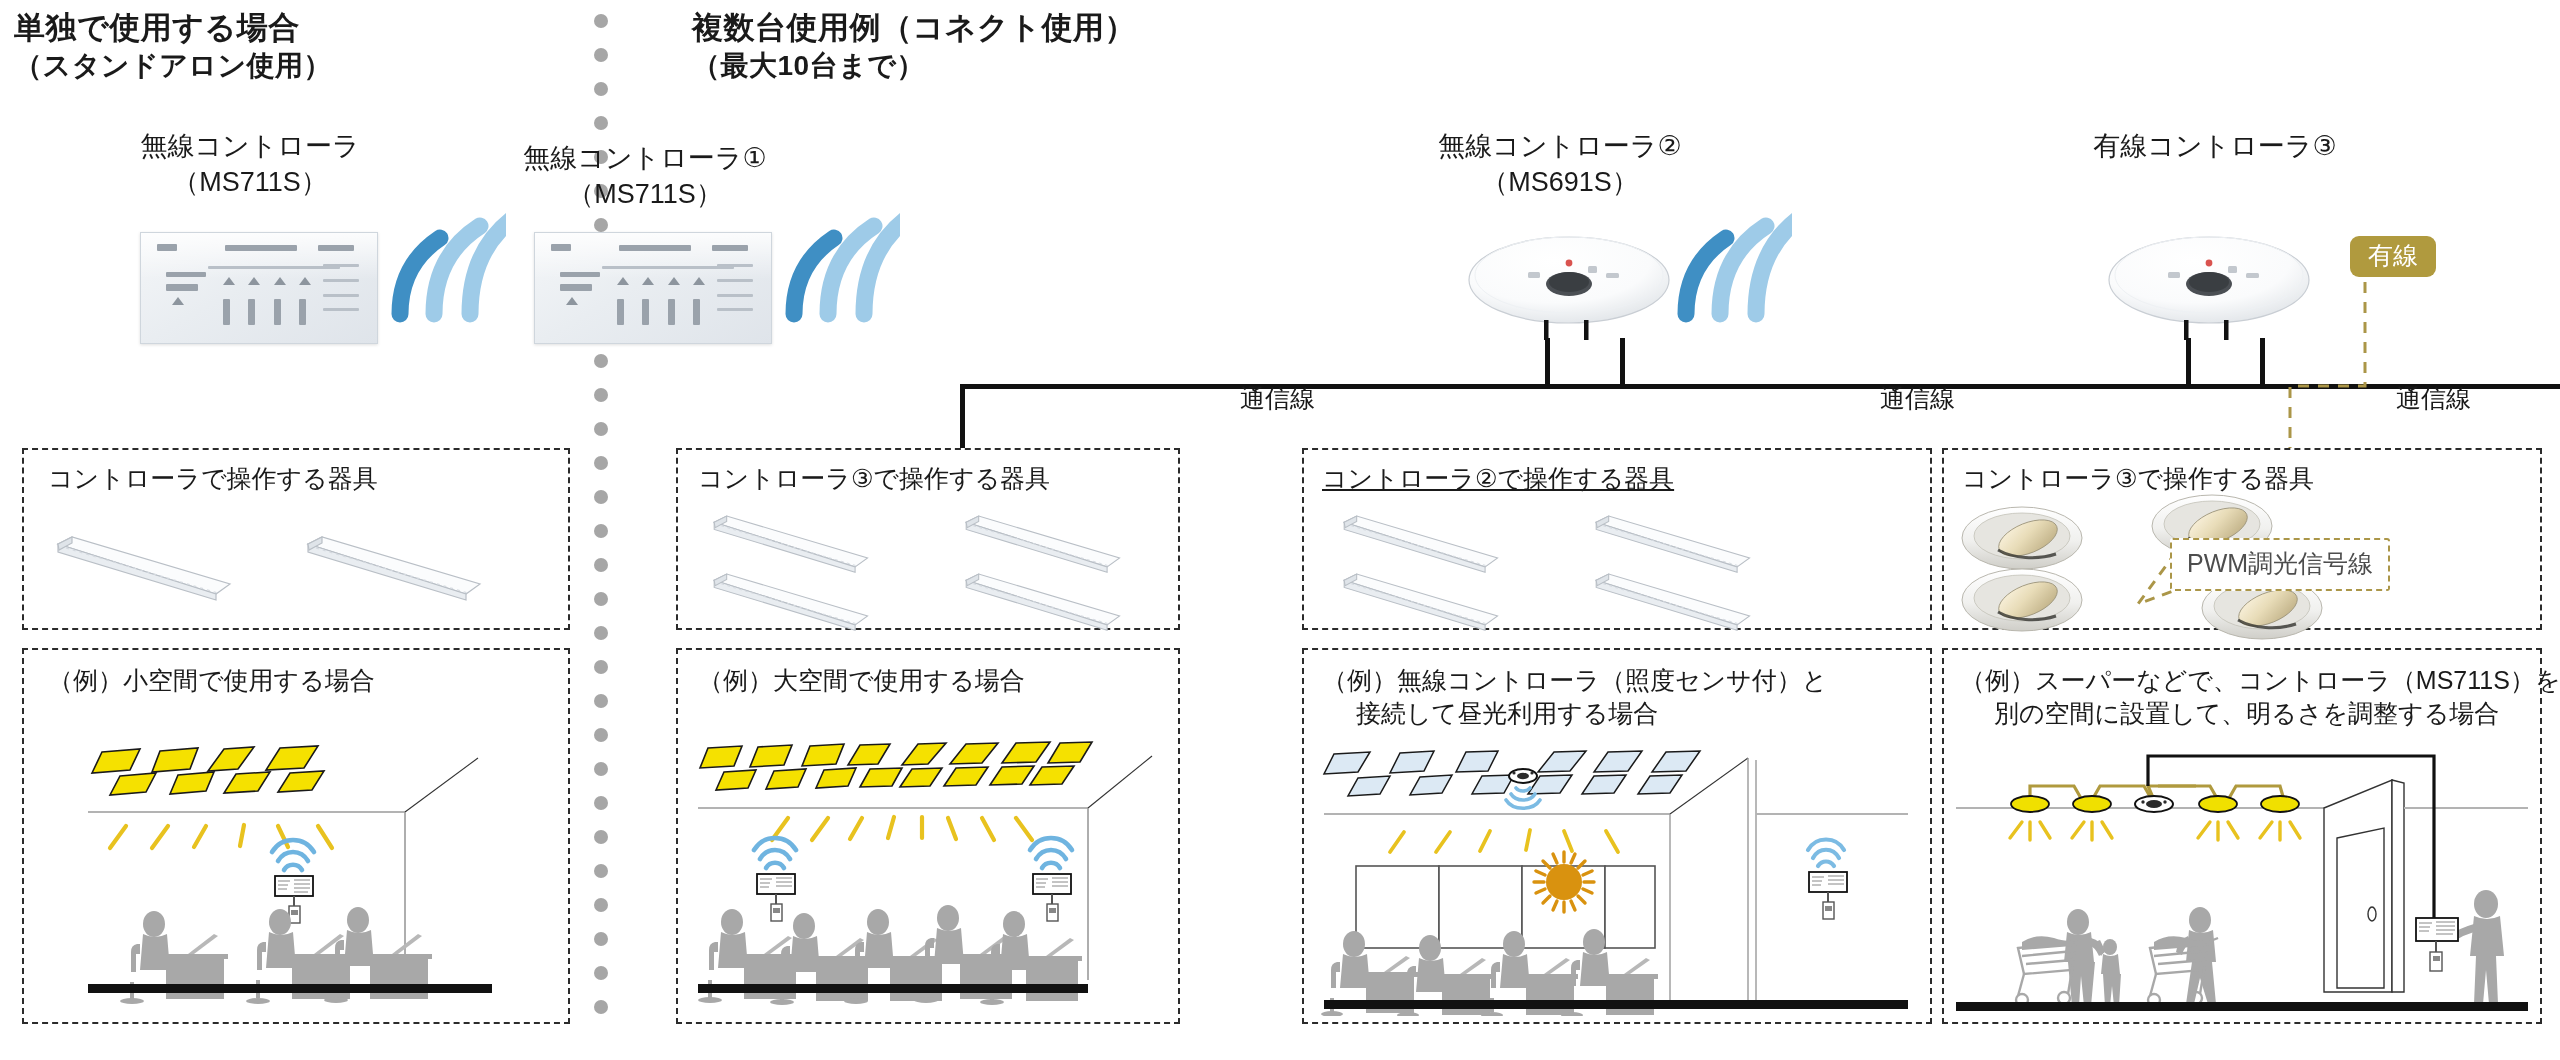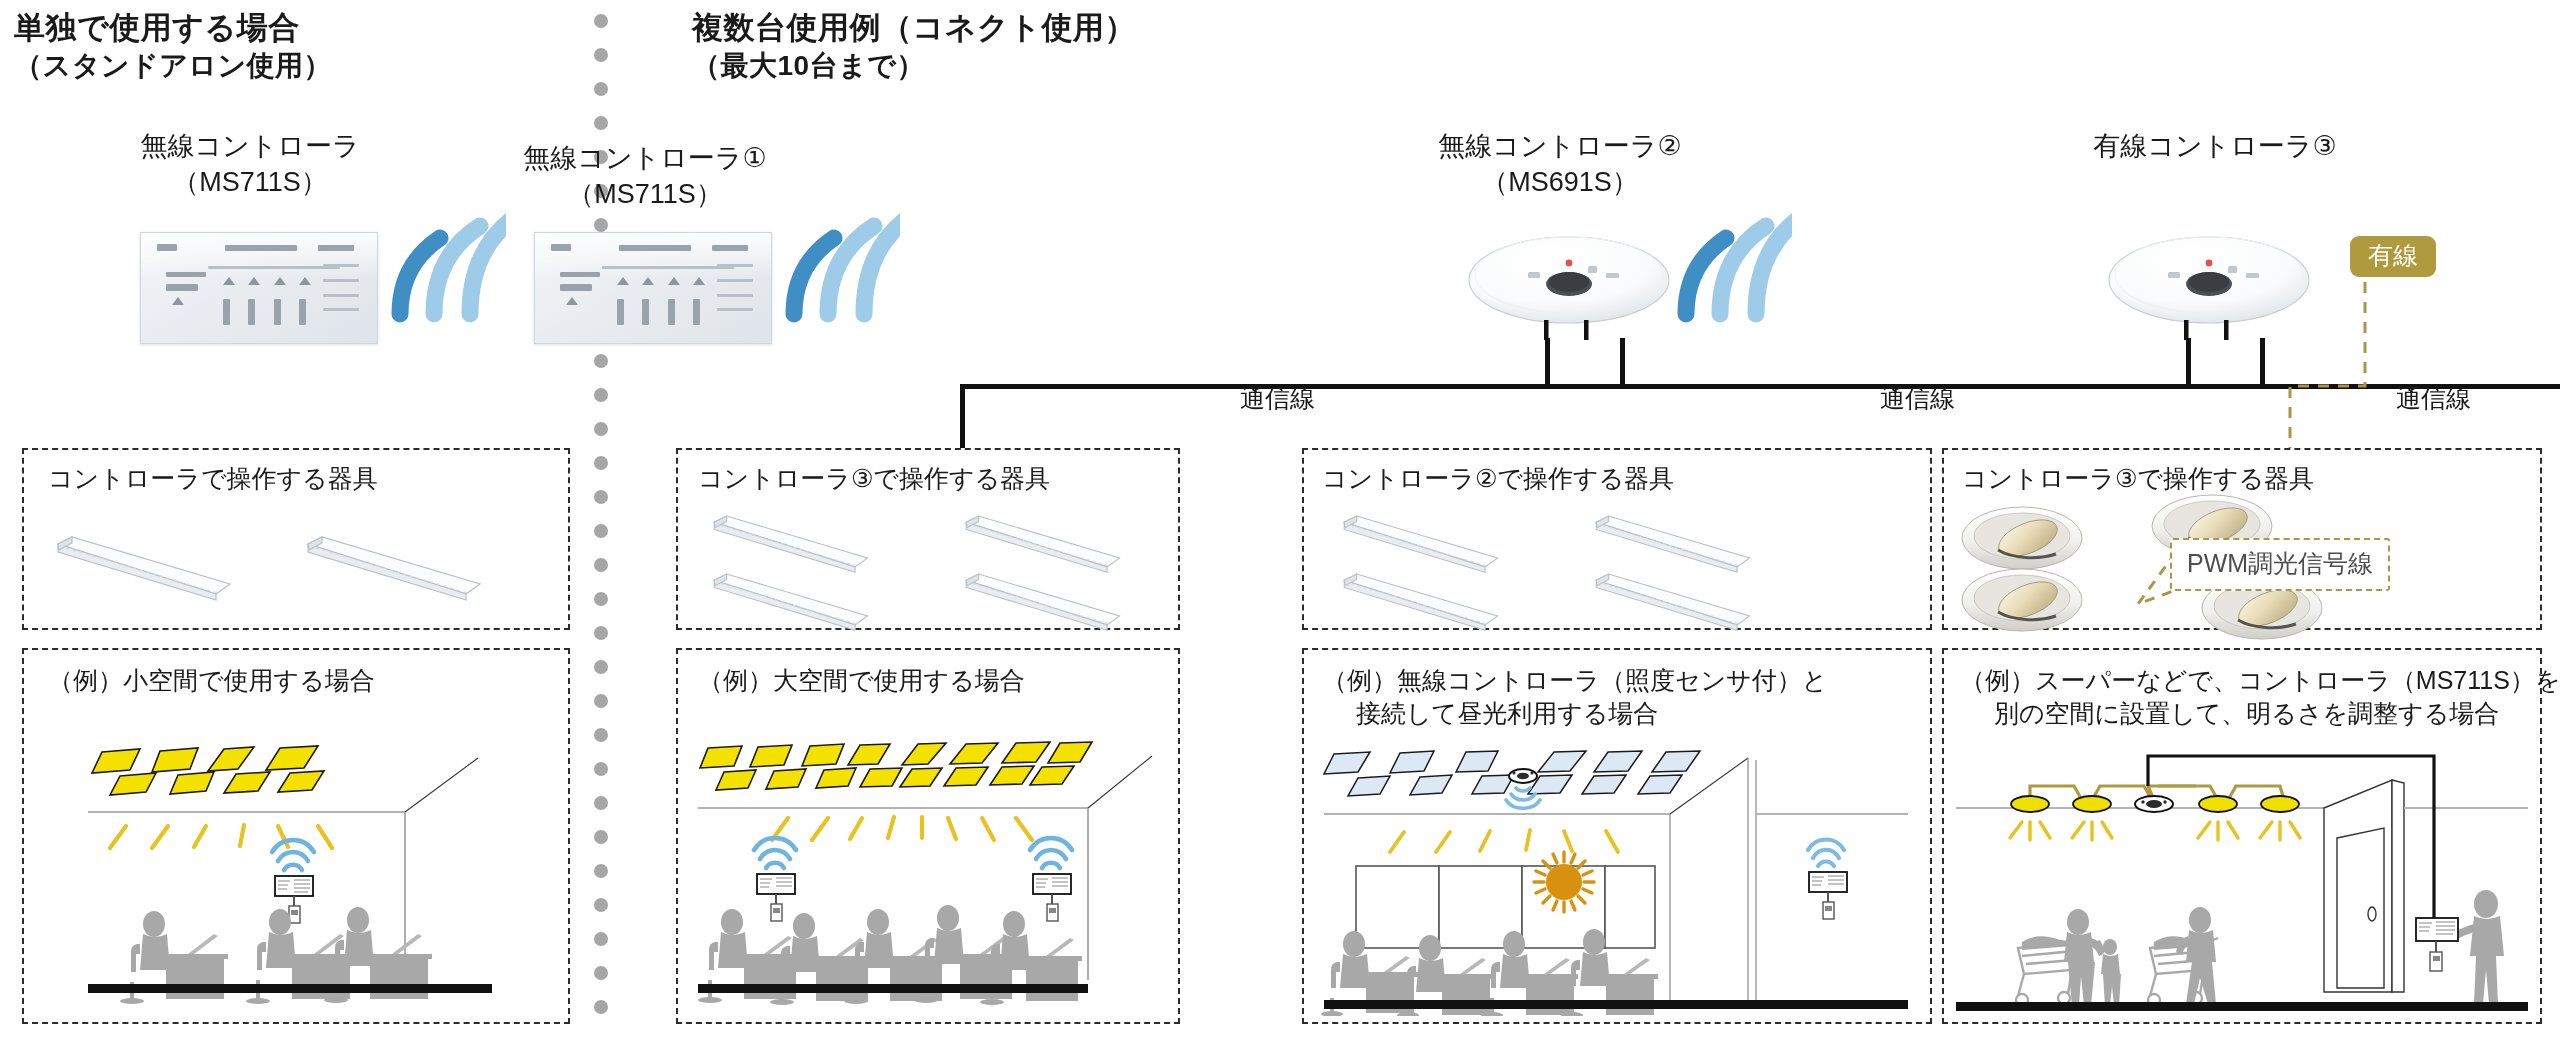--- a/index.html
+++ b/index.html
@@ -345,21 +345,21 @@
         <g stroke="#b9bfc6" stroke-width="1.2" fill="none">
       <path d="M10 16 L24 9 L182 56 L168 66 Z" fill="#fbfcfd"></path>
           <path d="M10 16 L10 24 L168 72 L168 66 Z" fill="#e9edf1"></path>
       <path d="M10 16 L24 9 L24 15 L11 22 Z" fill="#dfe4e9"></path>
           <path d="M18 20 L170 65" stroke="#d5dae0" stroke-dasharray="3 4"></path>
         </g>
       </svg>
   </div>
 
   <div class="dbox" style="left:1302px; top:448px; width:630px; height:182px;"></div>
-  <div class="dbox-title" style="left:1322px; top:462px;">コントローラ②で操作する器具</div>
+  <div class="dbox-title" style="left:1322px; top:462px;text-decoration:underline;">コントローラ②で操作する器具</div>
   <div class="lin" style="left:1330px; top:508px;">
     <svg width="180" height="66" viewBox="0 0 190 74">
         <g stroke="#b9bfc6" stroke-width="1.2" fill="none">
       <path d="M10 16 L24 9 L182 56 L168 66 Z" fill="#fbfcfd"></path>
           <path d="M10 16 L10 24 L168 72 L168 66 Z" fill="#e9edf1"></path>
       <path d="M10 16 L24 9 L24 15 L11 22 Z" fill="#dfe4e9"></path>
           <path d="M18 20 L170 65" stroke="#d5dae0" stroke-dasharray="3 4"></path>
         </g>
       </svg>
   </div>

